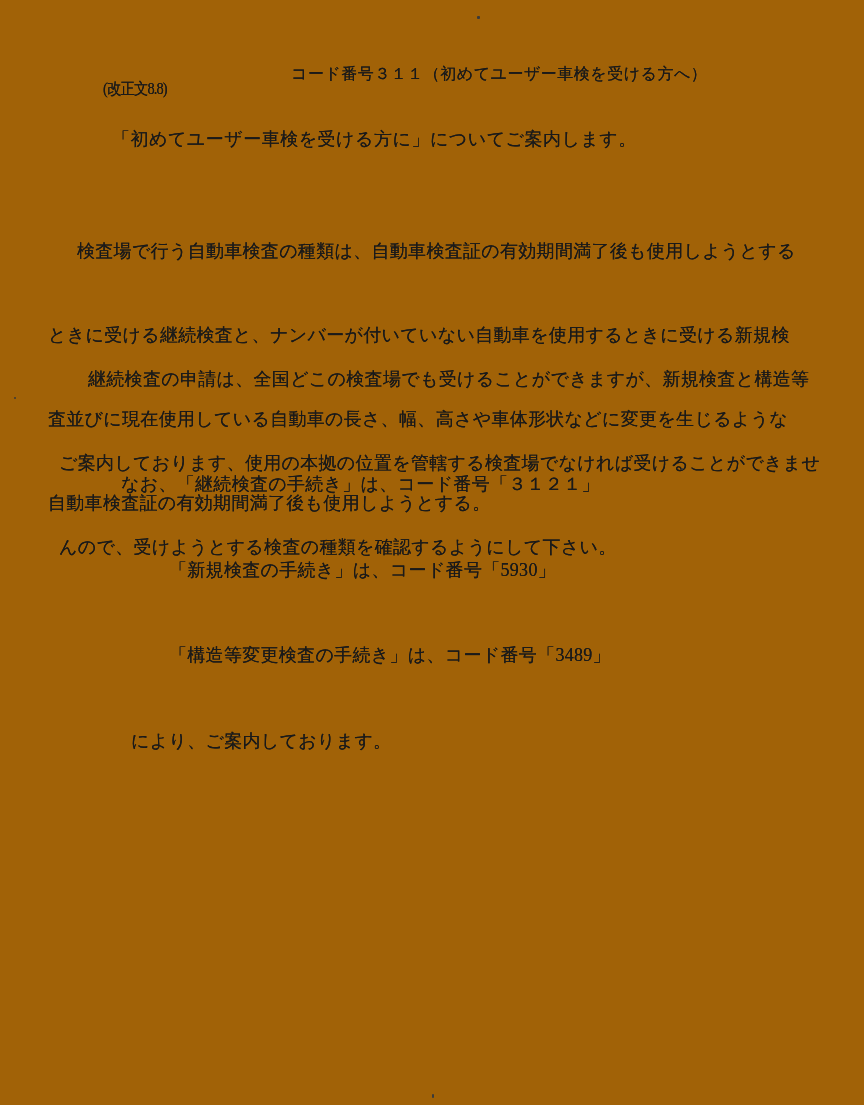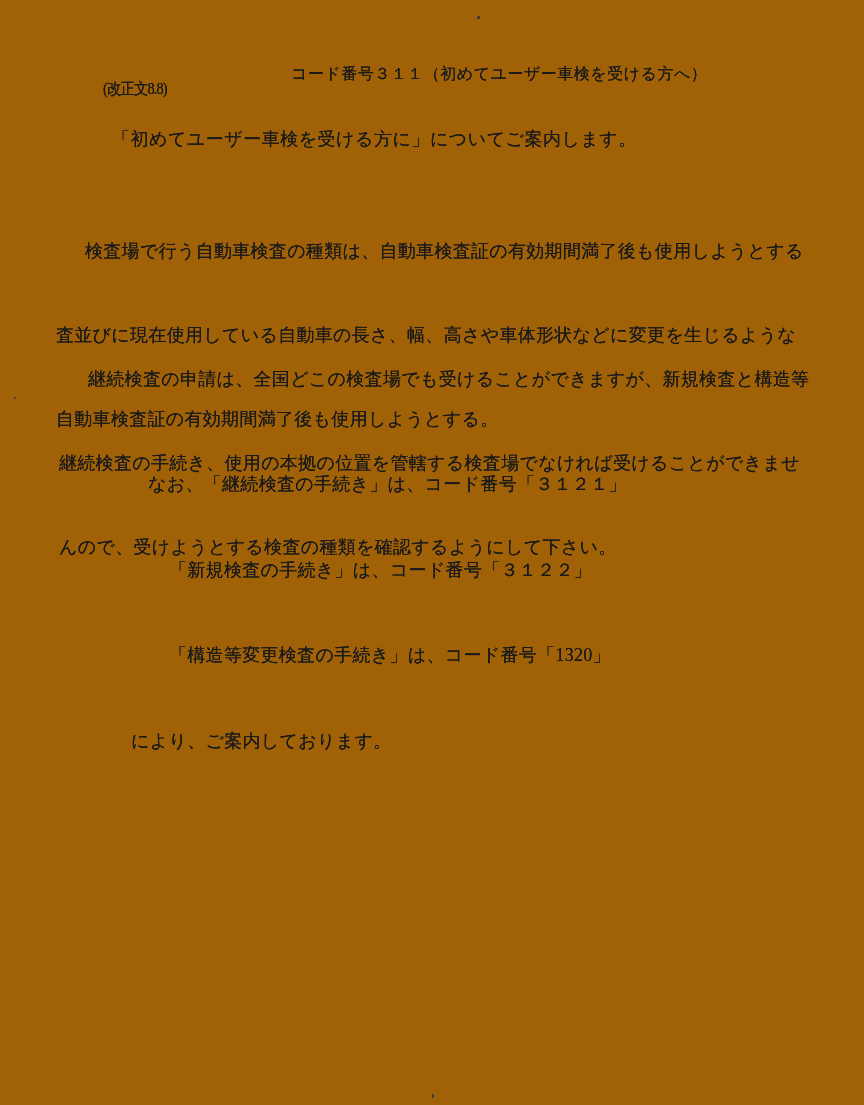--- a/index.html
+++ b/index.html
@@ -43,33 +43,33 @@
     text-align: center;
   }
 
   
   .para {
     font-size: 18px;
     line-height: 28px;
     letter-spacing: 0.3px;
     white-space: pre;
   }
-  .para-1 { left: 56px; top: 181px; }
+  .para-1 { left: 48px; top: 181px; }
   .para-2 { left: 59px; top: 309px; }
   .para .first { text-indent: 29px; }
 
   
   .codelist {
     left: 64px; top: 413px;
     font-size: 18px;
     line-height: 28.5px;
     letter-spacing: 0.3px;
     white-space: pre;
   }
-  .codelist .ind-a { margin-left: 84px;  }
+  .codelist .ind-a { margin-left: 57px;  }
   .codelist .ind-b { margin-left: 105px; }
   .codelist .ind-c { margin-left: 67px;  }
 
   
   .speck {
     position: absolute;
     background: #3a3a3a;
     width: 3px; height: 3px;
     border-radius: 1px;
   }
@@ -83,34 +83,35 @@
 
 <div class="page">
 
   <span class="abs revision">(改正文8.8)</span>
   <span class="abs doc-title">コード番号３１１（初めてユーザー車検を受ける方へ）</span>
 
   <div class="abs intro">「初めてユーザー車検を受ける方に」についてご案内します。</div>
 
   <div class="abs para para-1">
     <div class="first">検査場で行う自動車検査の種類は、自動車検査証の有効期間満了後も使用しようとする</div>
+    <div>ときに受ける継続検査と、ナンバーが付いていない自動車を使用するときに受ける新規検</div>
     <div>査並びに現在使用している自動車の長さ、幅、高さや車体形状などに変更を生じるような</div>
     <div>自動車検査証の有効期間満了後も使用しようとする。</div>
   </div>
 
   <div class="abs para para-2">
     <div class="first">継続検査の申請は、全国どこの検査場でも受けることができますが、新規検査と構造等</div>
-    <div>継続検査の手続き、使用の本拠の位置を管轄する検査場でなければ受けることができませ</div>
+    <div>ご案内しております、使用の本拠の位置を管轄する検査場でなければ受けることができませ</div>
     <div>んので、受けようとする検査の種類を確認するようにして下さい。</div>
   </div>
 
   <div class="abs codelist">
     <div class="ind-a">なお、「継続検査の手続き」は、コード番号「３１２１」</div>
-    <div class="ind-b">「新規検査の手続き」は、コード番号「３１２２」</div>
-    <div class="ind-b">「構造等変更検査の手続き」は、コード番号「1320」</div>
+    <div class="ind-b">「新規検査の手続き」は、コード番号「5930」</div>
+    <div class="ind-b">「構造等変更検査の手続き」は、コード番号「3489」</div>
     <div class="ind-c">により、ご案内しております。</div>
   </div>
 
   <div class="speck speck-1"></div>
   <div class="speck speck-2"></div>
   <div class="speck speck-3"></div>
   <div class="speck speck-4"></div>
 
 </div>
 

